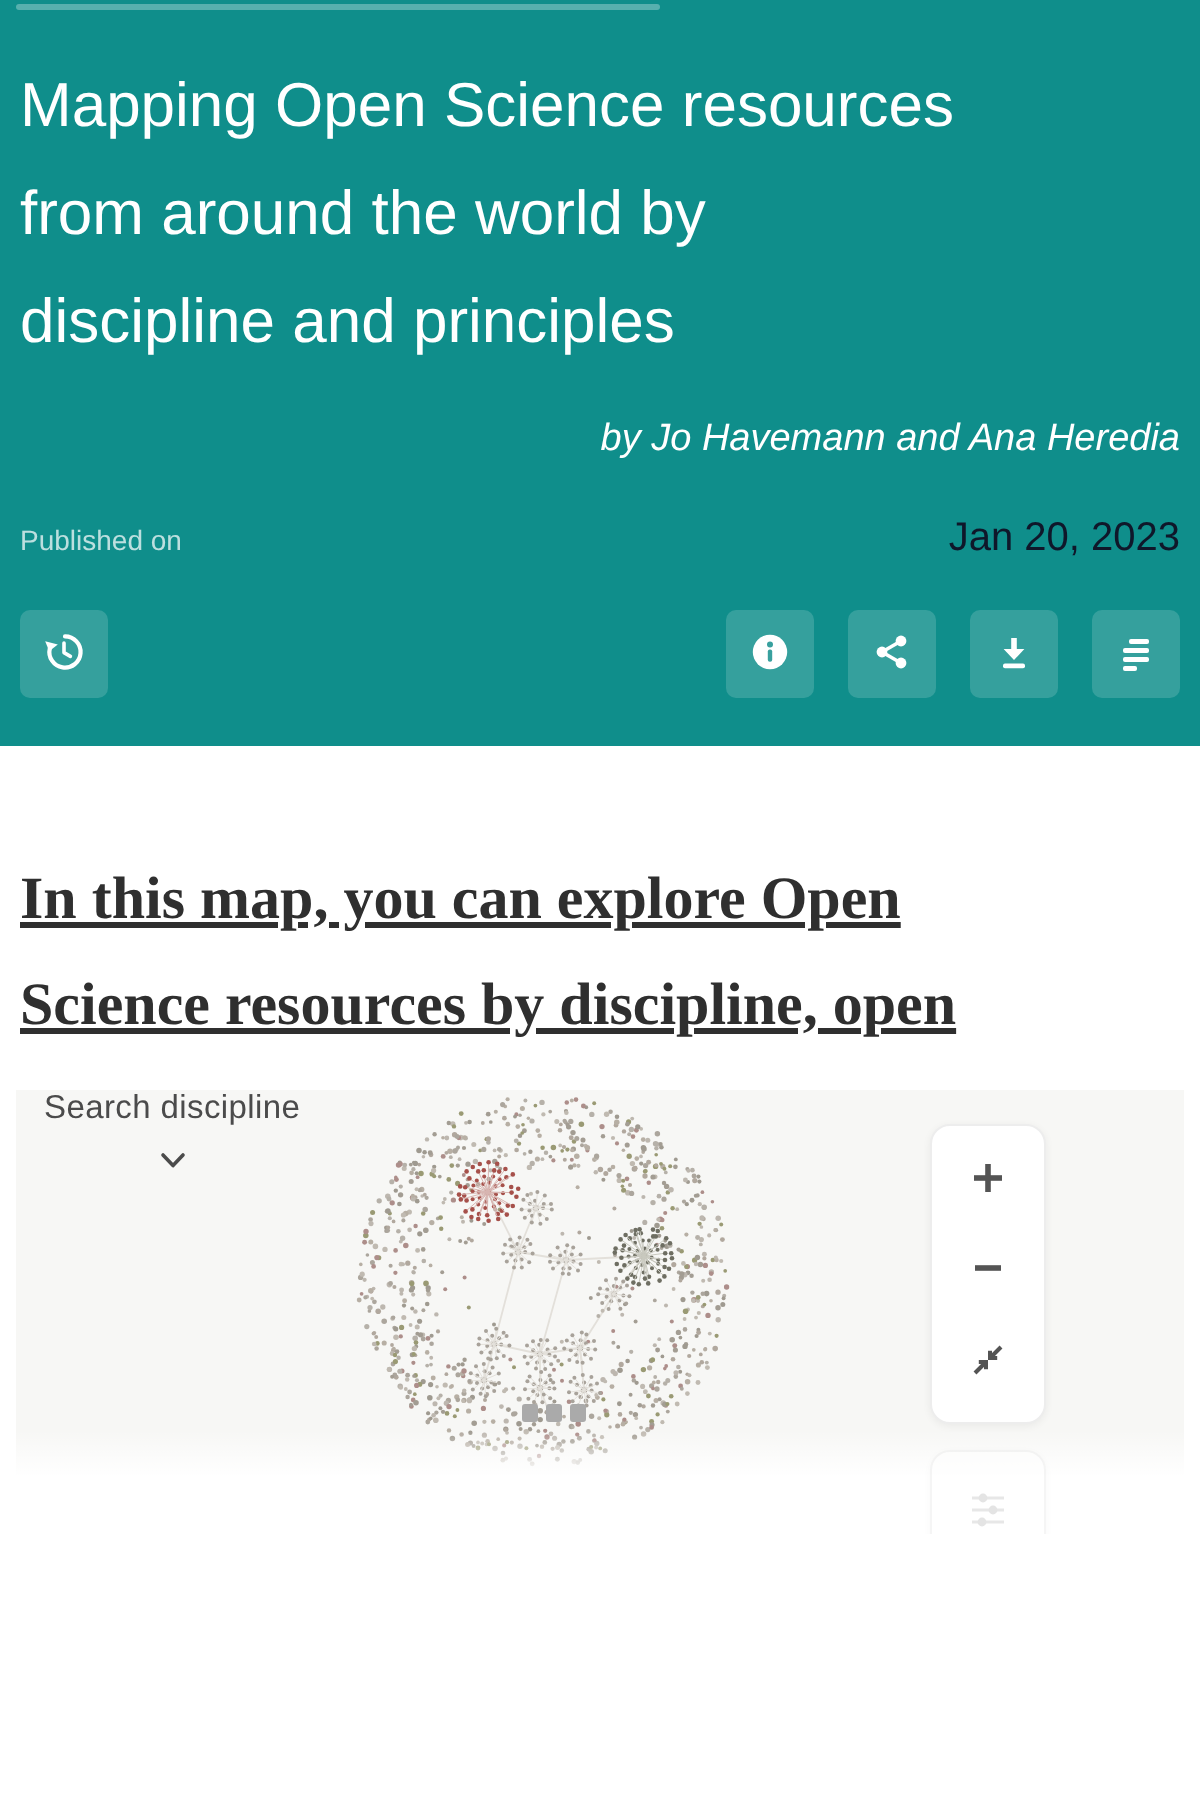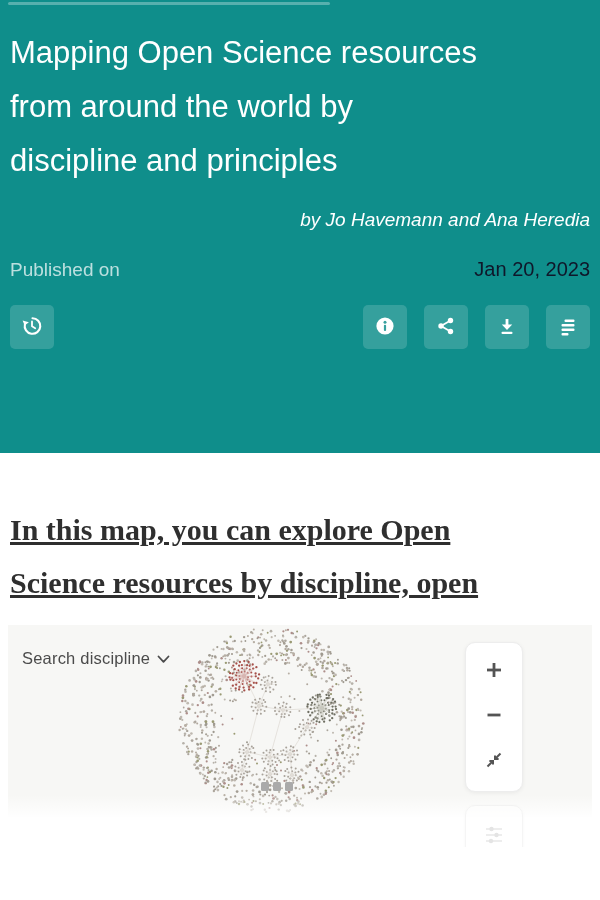--- a/index.html
+++ b/index.html
@@ -1,44 +1,44 @@
 <!DOCTYPE html>
 <html><head>
 <meta charset="utf-8">
 <style>
   * { margin:0; padding:0; box-sizing:border-box; }
   html,body { width:600px; height:900px; overflow:hidden; background:#fff;
               font-family:"Liberation Sans", sans-serif; }
 
   
-  .pub-header { position:relative; height:453px; background:#0f8e8b; padding:20px 10px 20px; }
+  .pub-header { position:relative; height:373px; background:#0f8e8b; padding:20px 10px 20px; }
   .scroll-progress { position:absolute; top:2px; left:8px; width:322px; height:3px;
                      background:rgba(255,255,255,0.30); border-radius:2px; }
   .pub-title { color:#ffffff; font-size:31px; line-height:54px; font-weight:400; margin-top:6px; }
   .pub-title span { display:block; }
   .pub-subtitle { margin-top:22px; max-width:525px; color:rgba(255,255,255,0.75);
                   font-size:20px; line-height:29px; font-weight:400; }
   .pub-byline { margin-top:20px; color:#ffffff; font-size:19px; font-style:italic; line-height:24px;text-align:right; }
   .pub-meta-row { margin-top:26px; display:flex; justify-content:space-between; align-items:baseline; }
-  .published-label { color:rgba(255,255,255,0.72); font-size:19px; }
+  .published-label { color:rgba(255,255,255,0.72); font-size:14px; }
   .published-date { color:#0f172a; font-size:20px; }
   .toolbar-row { margin-top:24px; display:flex; justify-content:space-between; align-items:center; }
   .toolbar-group { display:flex; gap:17px; }
   .tbtn { width:44px; height:44px; border-radius:5px; background:rgba(255,255,255,0.16);
           display:flex; align-items:center; justify-content:center; cursor:pointer; border:none; }
 
   
   .intro-text { margin:50px 10px 0; font-family:"Liberation Serif", serif; font-weight:700;
                 font-size:30px; line-height:53px; color:#2f2f2f;text-decoration:underline; }
   .intro-text span { display:block; }
 
   
   .map-embed { position:relative; margin:16px 8px 0; height:222px; background:#f7f7f5; overflow:hidden; }
-  .search-dropdown { position:absolute; left:14px; top:24px; display:flex; align-items:center; gap:7px;
-                     font-size:16.5px; color:#4b4b4b; letter-spacing:.2px; cursor:pointer; z-index:4; }
+  .search-dropdown { position:absolute; left:14px; top:0; display:flex; align-items:center; gap:7px;
+                     font-size:16.5px; color:#4b4b4b; letter-spacing:.2px; cursor:pointer; z-index:4;flex-direction:column; }
   .viz-svg { position:absolute; inset:0; width:100%; height:100%; z-index:1; }
   .ctrl-panel { position:absolute; left:457px; width:58px; background:#ffffff;
                 border:1px solid #ededed; border-radius:10px;
                 box-shadow:0 1px 4px rgba(0,0,0,0.06); z-index:6; }
   .ctrl-panel.zoom { top:17px; height:150px; display:flex; flex-direction:column;
                      justify-content:space-around; align-items:center; padding:6px 0; }
   .ctrl-panel.filters { top:180px; height:80px; opacity:0.55; display:flex;
                         justify-content:center; padding-top:18px; }
   .ctrl-btn { width:34px; height:30px; display:flex; align-items:center; justify-content:center; cursor:pointer; }
   .widget-fade { position:absolute; left:0; right:0; bottom:0; height:52px; z-index:5; pointer-events:none;

